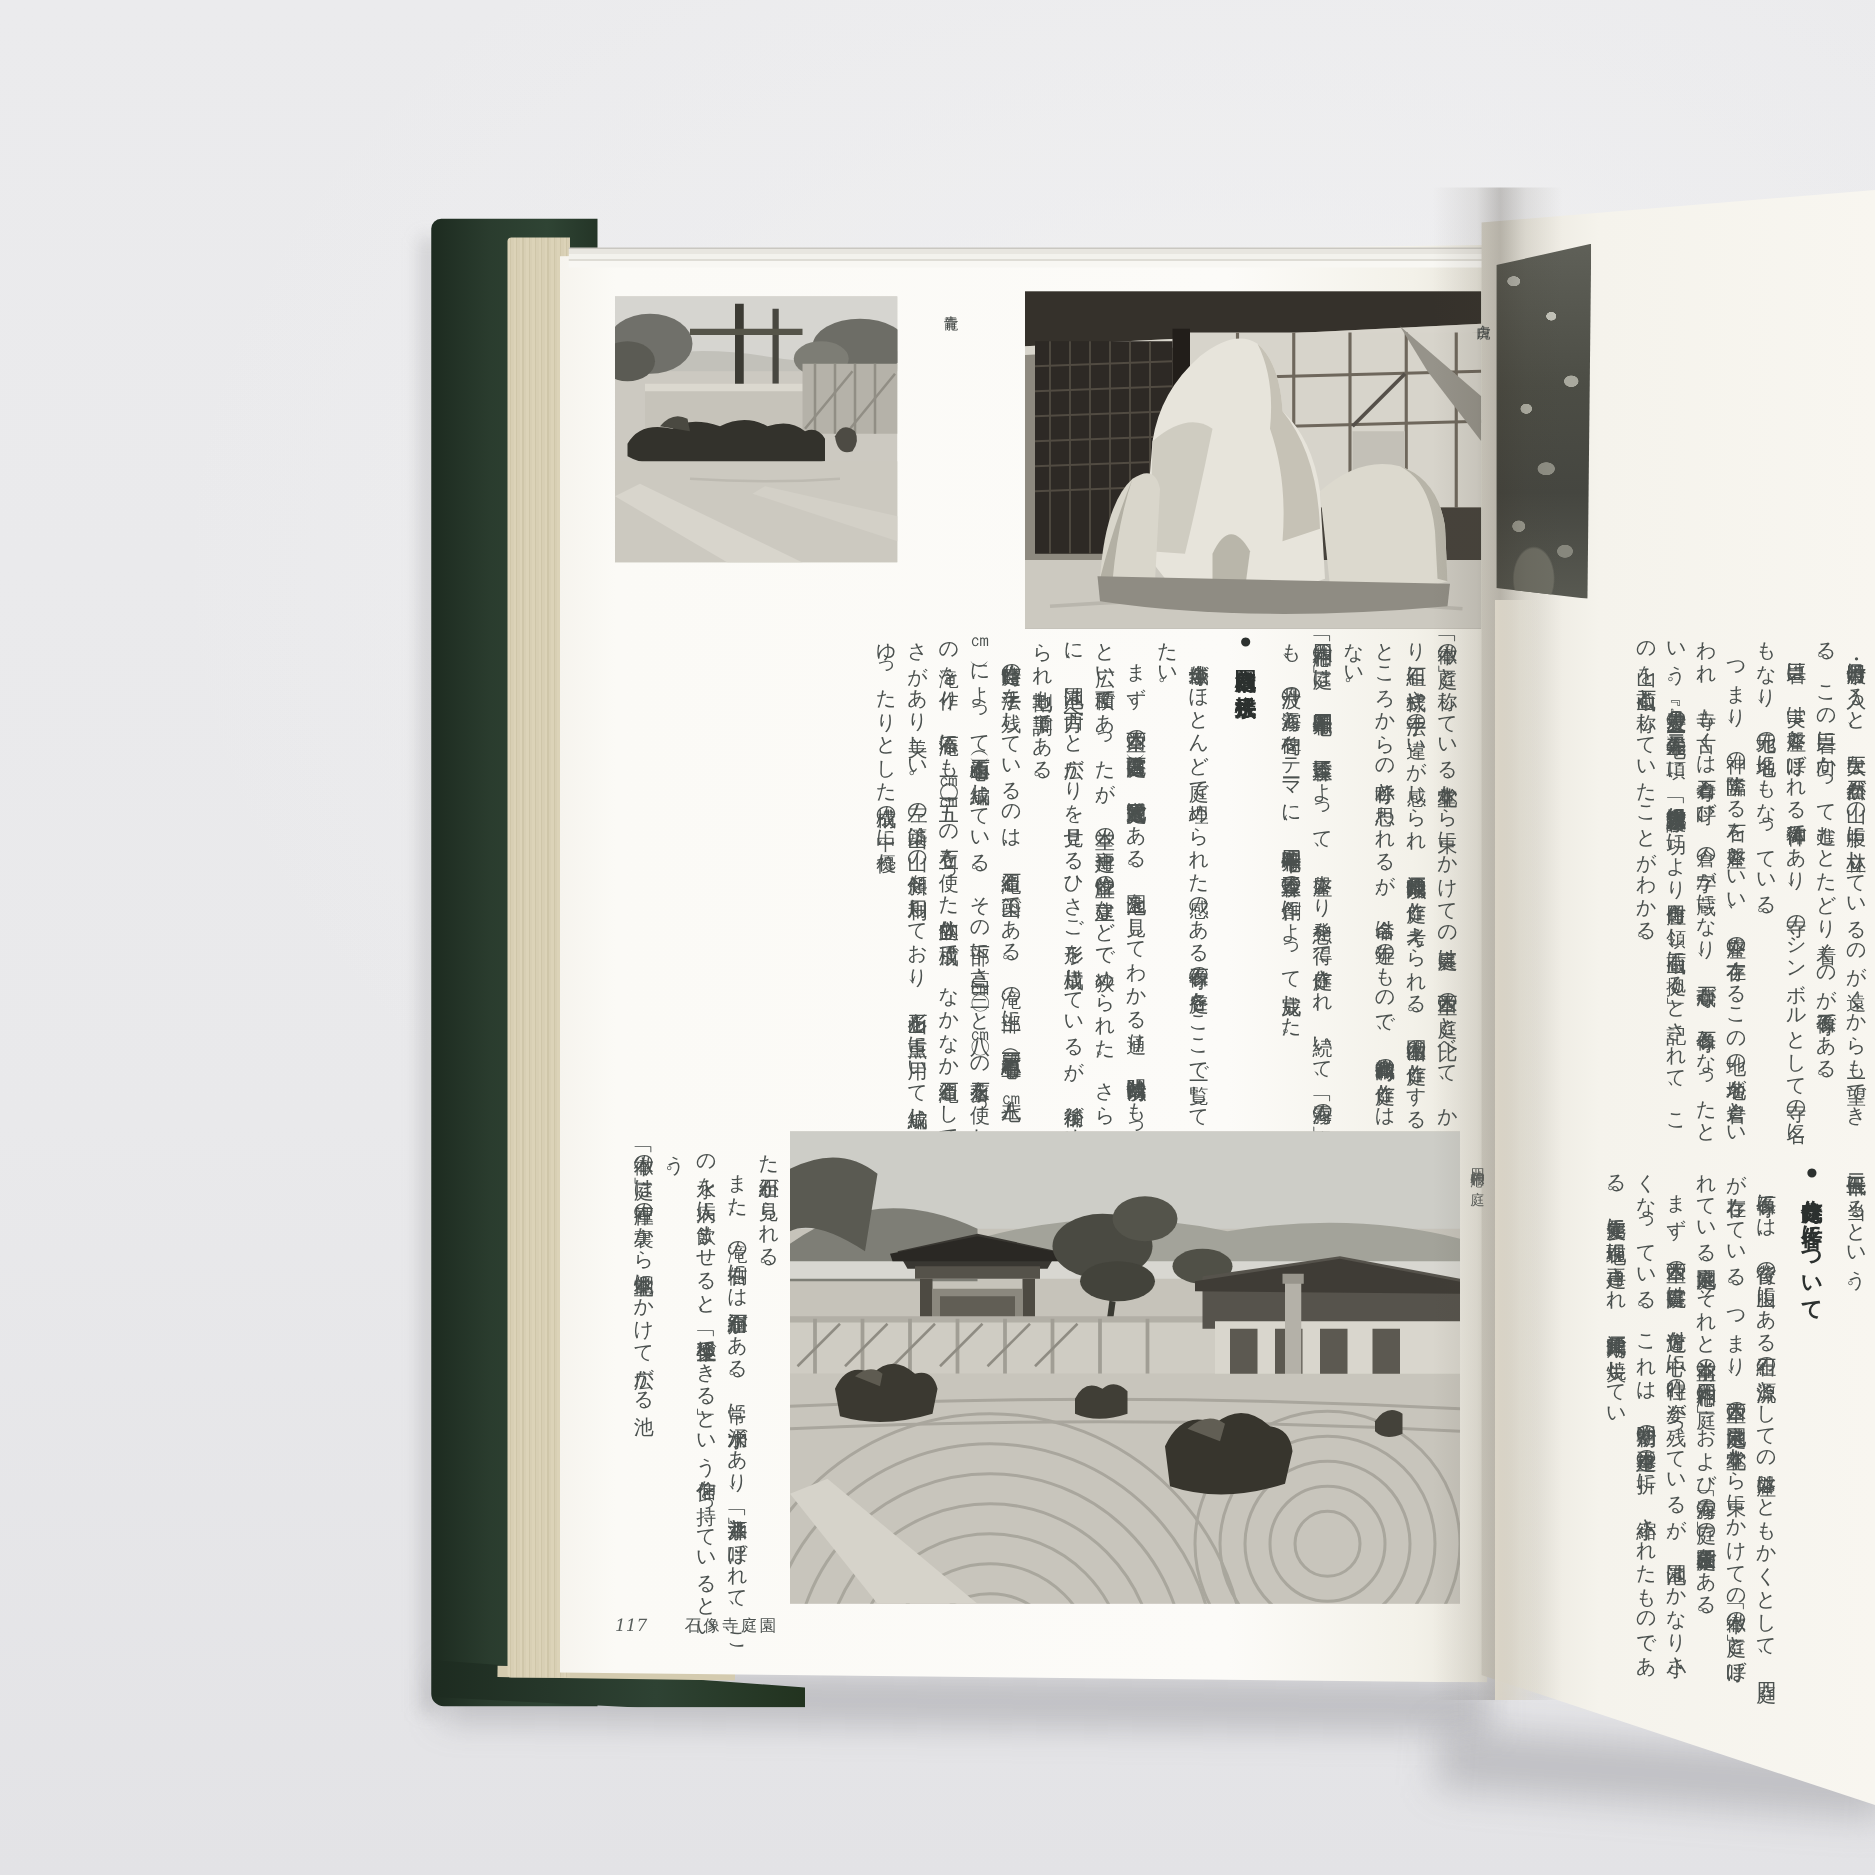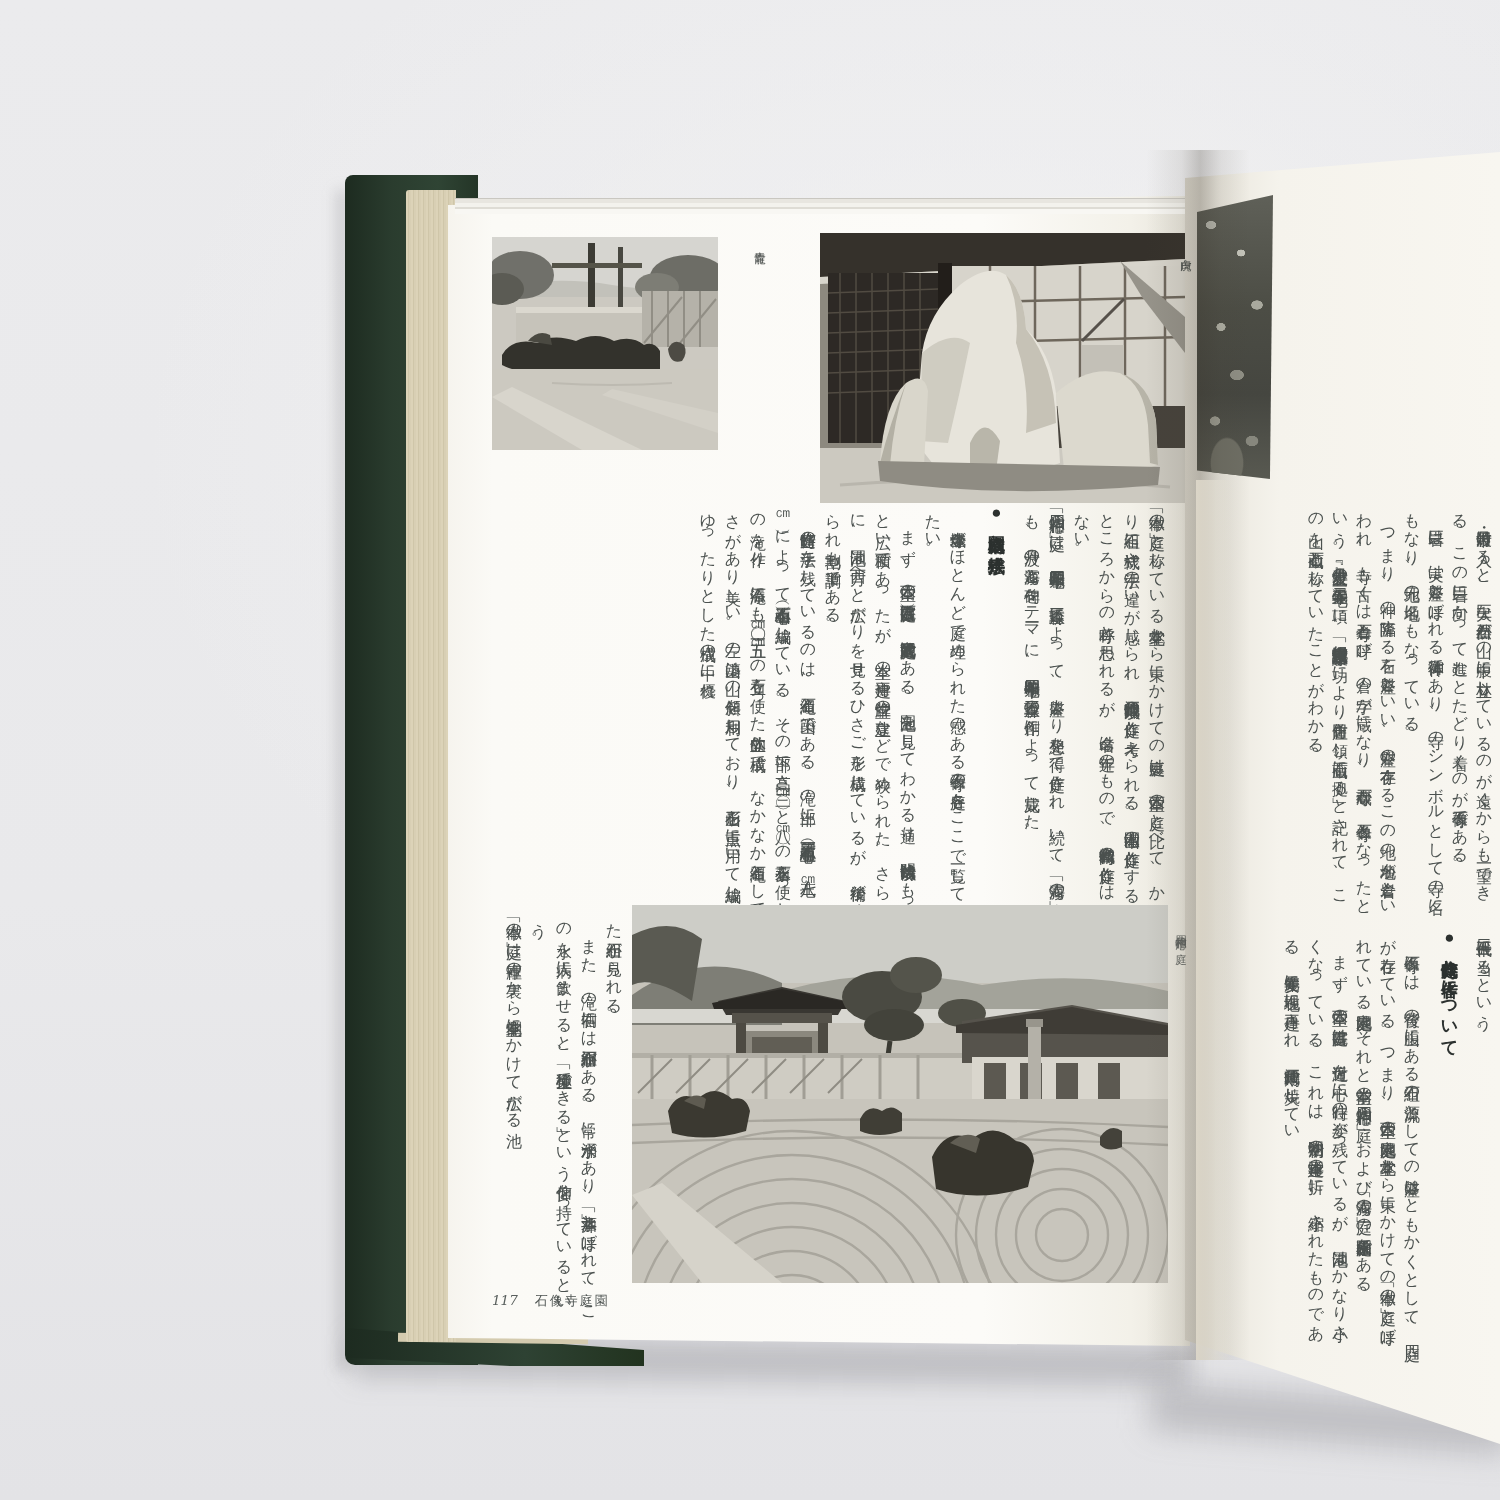--- a/index.html
+++ b/index.html
@@ -45,21 +45,21 @@
     font-family:"Liberation Serif","DejaVu Serif",serif;color:#4b514f;}
   .tblock{position:absolute;font-size:16px;letter-spacing:.3px;}
   .tblock p{margin:0;}
   .tblock p.ind{text-indent:1em;}
   .lh25 p, .lh25 h3{line-height:25px;}
   .lh24 p, .lh24 h3{line-height:24px;}
   .vheading{font-size:17px;font-weight:bold;color:#2c312f;margin:0;
     margin-block-start:11px;margin-block-end:13px;}
   .caption{position:absolute;font-size:11.5px;letter-spacing:1px;color:#484d4b;line-height:13px;}
   .footer{position:absolute;left:492px;top:1292px;font-size:13px;color:#4e5452;
-    display:flex;gap:17px;align-items:baseline;}
+    display:flex;gap:30px;align-items:baseline;}
   .pageno{font-style:italic;font-family:"DejaVu Serif","Liberation Serif",serif;font-size:13.5px;color:#585e5c;}
   .running{letter-spacing:2px;font-size:13px;}
   
   .photo{position:absolute;}
   .photo svg{display:block;}
   .photo-foliage{position:absolute;left:1197px;top:195px;width:76px;height:284px;
     clip-path:polygon(0 6%,100% 0,96% 100%,0 97%);
     background:
       radial-gradient(9px 7px at 14px 30px,#b9b9b0 0 55%,rgba(0,0,0,0) 60%),
       radial-gradient(7px 6px at 44px 58px,#c4c4ba 0 55%,rgba(0,0,0,0) 60%),

